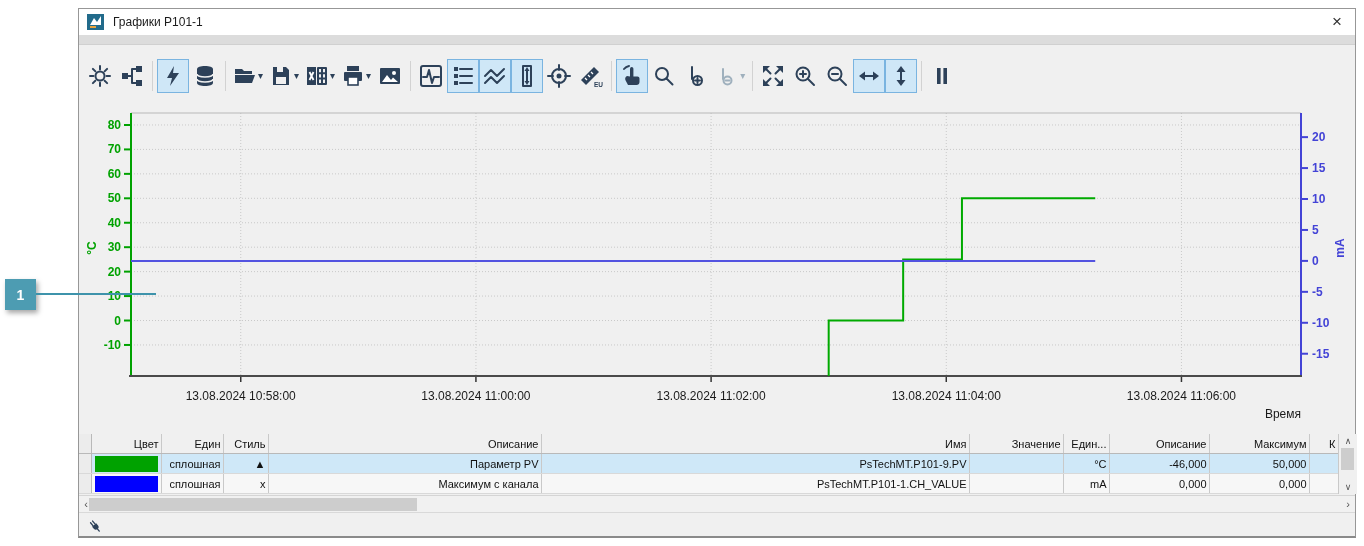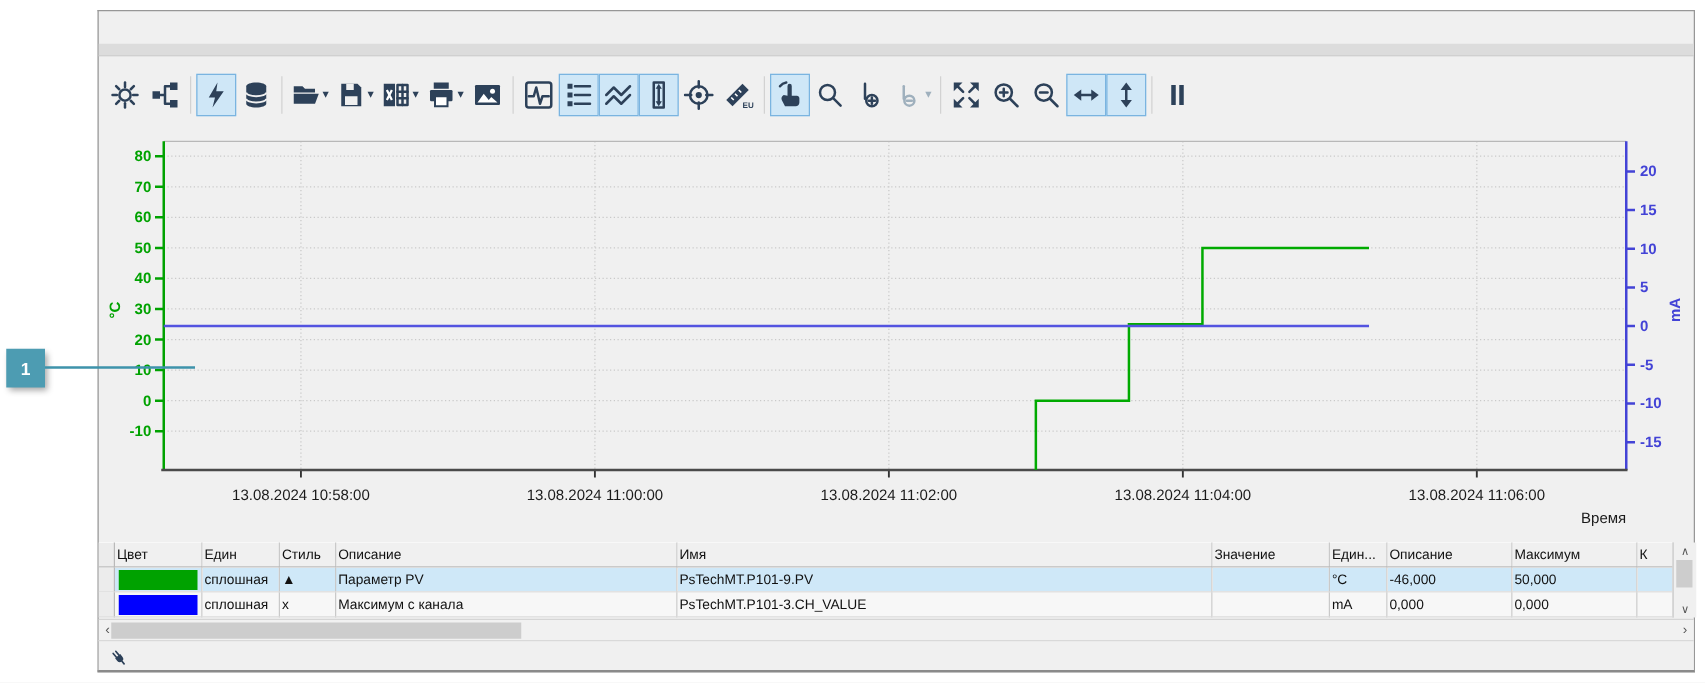--- a/index.html
+++ b/index.html
@@ -28,21 +28,21 @@
   .fl{fill:#2d4159;stroke:none;}
   .skg{stroke:#9fb0bd;fill:none;stroke-width:2;stroke-linecap:round;}
 
   
   #chart-svg{position:absolute;left:0;top:88px;}
 
   
   table.legend{position:absolute;left:0;top:425px;width:1259px;border-collapse:collapse;table-layout:fixed;
                font-size:11px;color:#111;background:#fff;}
   table.legend th,table.legend td{border-right:1px solid #c9c9c9;border-bottom:1px solid #d9d9d9;height:19px;
-               padding:0 2px;text-align:left;overflow:hidden;white-space:nowrap;font-weight:normal;}
+               padding:0 2px;text-align:right;overflow:hidden;white-space:nowrap;font-weight:normal;}
   table.legend thead th{background:#f0f0f0;border-bottom:1px solid #b9b9b9;}
   table.legend td.rowsel,table.legend th.rowsel{background:#ececec;border-right:1px solid #b9b9b9;}
   tr.selected td{background:#cfe8f8;}
   tr.plain td{background:#f7f7f7;}
   .swatch{height:16px;margin:1px;}
   
   .vscroll{position:absolute;left:1259px;top:425px;width:18px;height:60px;background:#f0f0f0;border-left:1px solid #c9c9c9;}
   .vscroll .arr{position:absolute;left:0;width:100%;text-align:center;font-size:9px;color:#555;line-height:14px;height:14px;}
   .vscroll .thumb{position:absolute;left:2px;top:14px;width:13px;height:22px;background:#cdcdcd;}
   
@@ -61,20 +61,29 @@
   .badge-line{position:absolute;left:36px;top:293px;width:120px;height:2px;background:#3e93ab;z-index:6;}
 </style>
 </head>
 <body>
 
 <div class="badge">1</div>
 <div class="badge-line"></div>
 
 <div class="window">
 
+  <div class="titlebar">
+    <svg class="app-icon" viewBox="0 0 17 16">
+      <rect x="0" y="0" width="17" height="16" fill="#226b8b"></rect>
+      <polygon points="3,11 7,4 10,8 14,2 14,11" fill="#ffffff"></polygon>
+      <rect x="3" y="12" width="6" height="2" fill="#e8a33d"></rect>
+    </svg>
+    <span class="title-text">Графики P101-1</span>
+    <button class="close-btn">×</button>
+  </div>
   <div class="strip"></div>
 
   <div class="toolbar">
 
     <button class="tb">
       <svg viewBox="0 0 24 24">
         <circle class="sk" cx="12" cy="12" r="4.5" stroke-width="3"></circle>
         <g class="sk" stroke-width="3">
           <line x1="12" y1="2" x2="12" y2="5.5"></line>
             <line x1="12" y1="18.5" x2="12" y2="22"></line>
@@ -397,21 +406,21 @@
         <td></td>
       </tr>
       <tr class="plain">
         <td class="rowsel"></td>
         <td>
             <div class="swatch" style="background-color: rgb(0, 0, 255);"></div>
           </td>
         <td>сплошная</td>
         <td>x</td>
         <td>Максимум с канала</td>
-        <td>PsTechMT.P101-3.CH_VALUE</td>
+        <td>PsTechMT.P101-1.CH_VALUE</td>
         <td></td>
         <td>mA</td>
         <td>0,000</td>
         <td>0,000</td>
         <td></td>
       </tr>
     </tbody>
   </table>
 
   <div class="vscroll">

